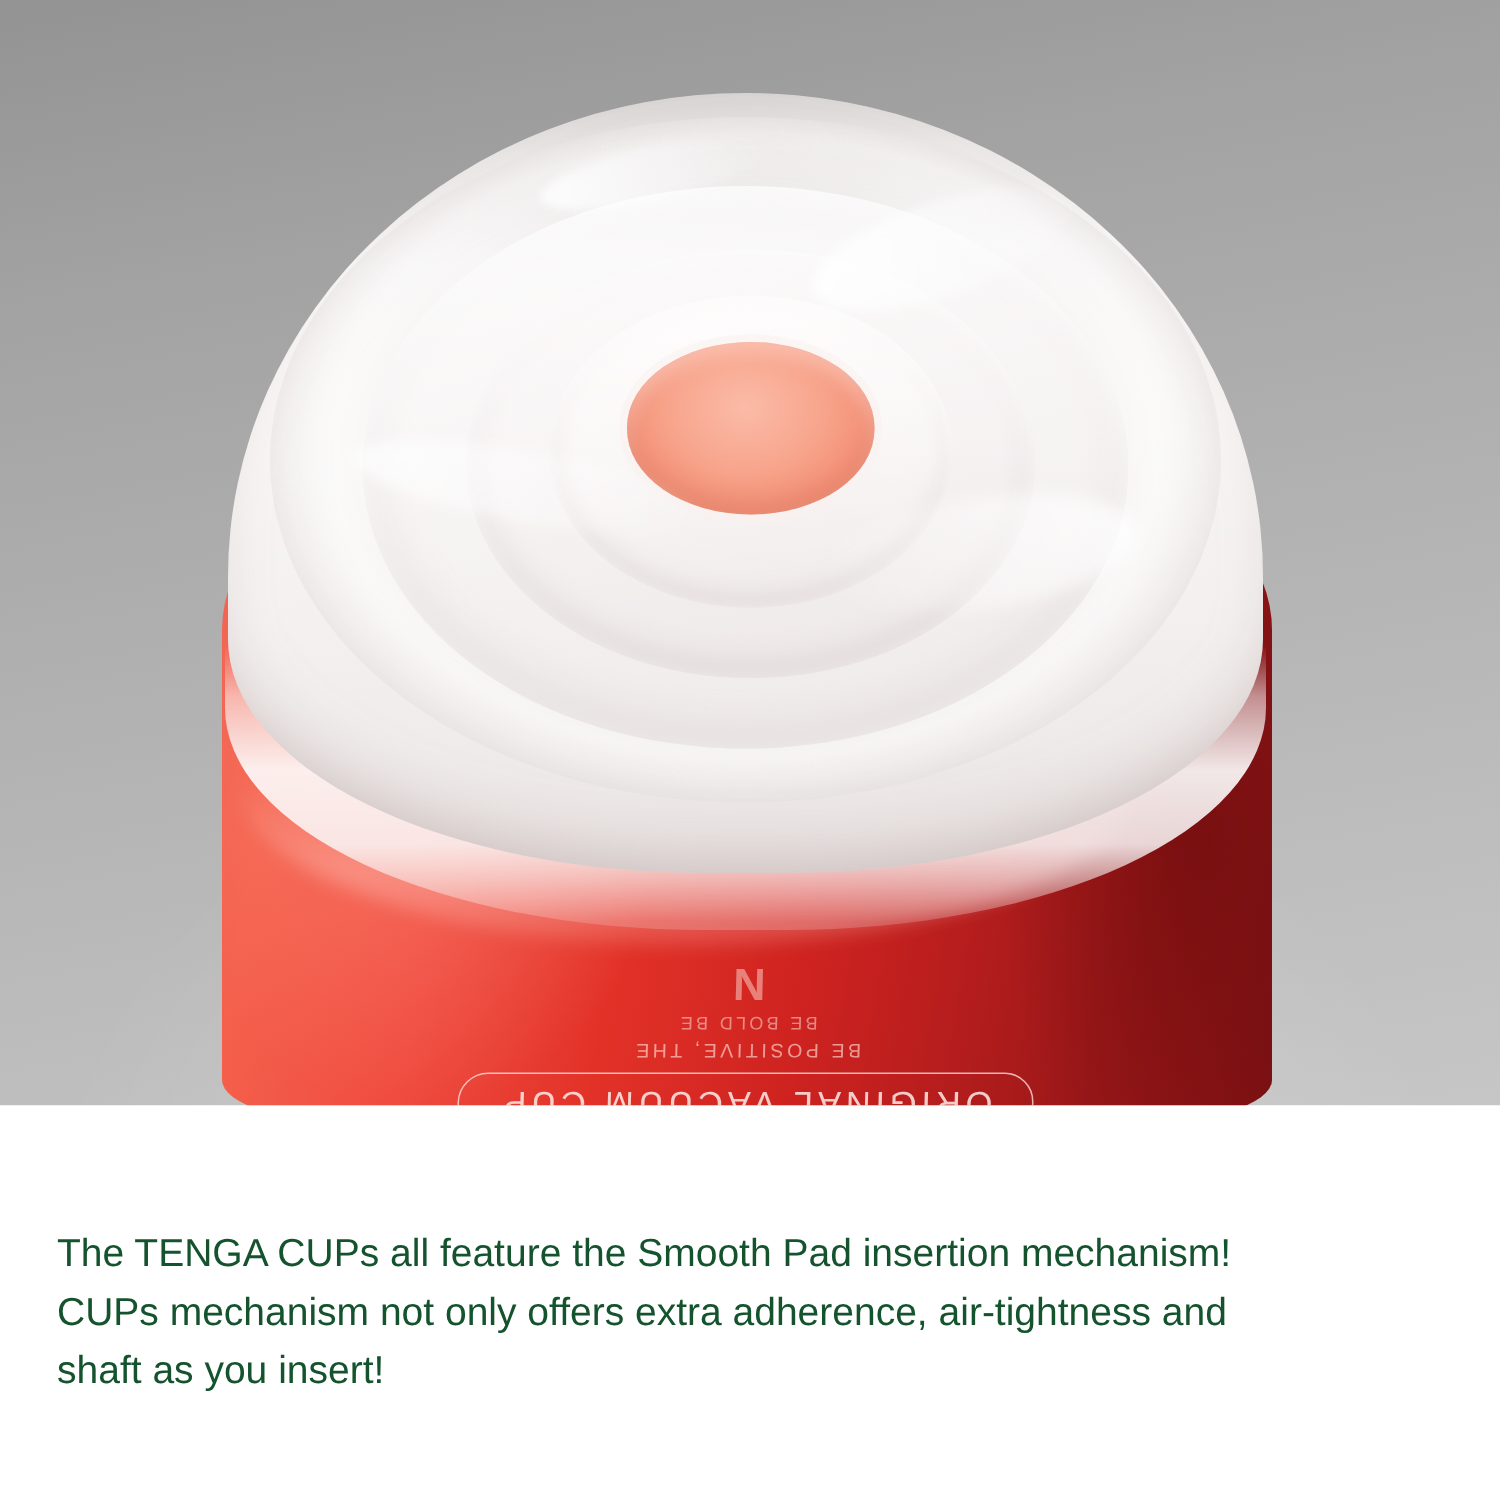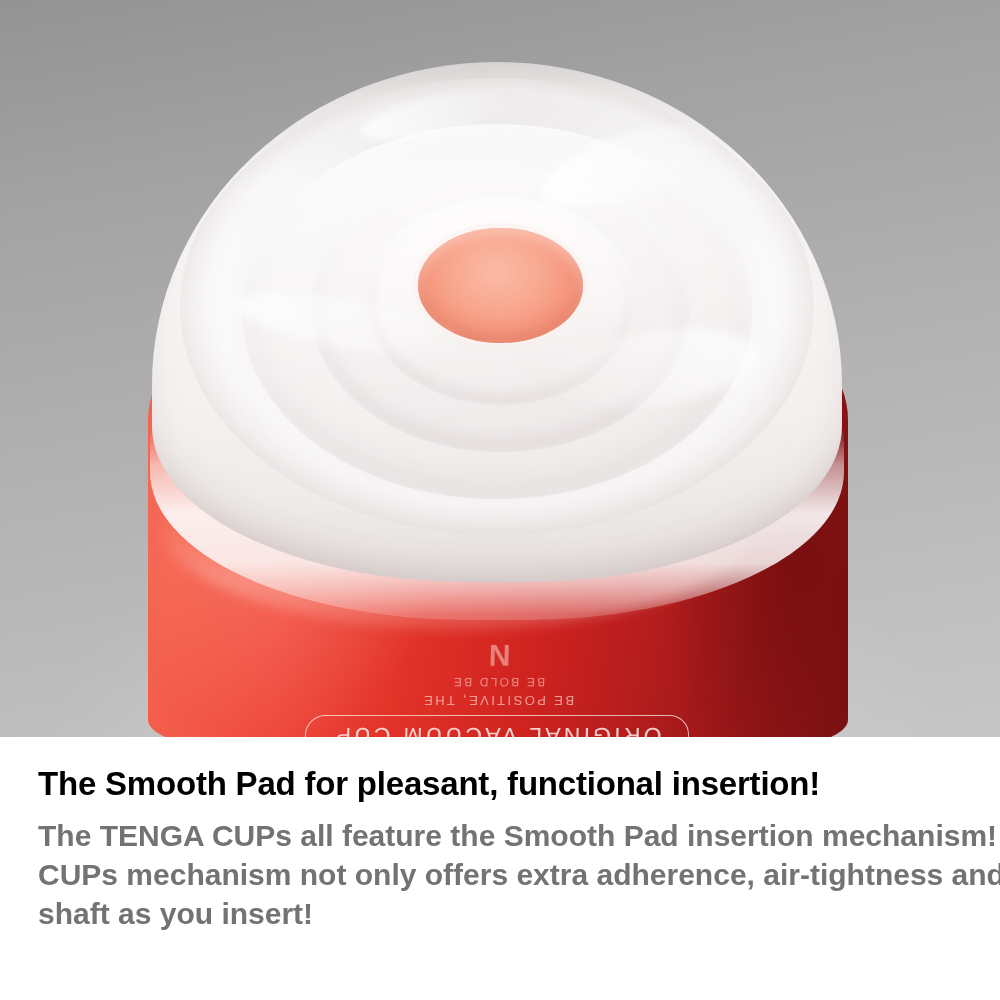--- a/index.html
+++ b/index.html
@@ -251,24 +251,24 @@
     font-weight: 700;
     color: #000000;
     letter-spacing: -0.2px;
     white-space: nowrap;
   }
   .body-copy {
     position: absolute;
     left: 38px;
     top: 79px;
     width: 930px;
-    font-size: 30px;
+    font-size: 26px;
     line-height: 39px;
-    color: #737373;
-    font-weight: 700;
+    color: #14532d;
+    font-weight: 400;
   }
   .body-copy .ln { display: block; white-space: nowrap; }
 </style>
 </head>
 <body>
 
 <div class="page">
 
   <div class="photo">
     <div class="backdrop-light"></div>
@@ -294,21 +294,20 @@
       <div class="ring r4"></div>
       <div class="orifice"></div>
       <div class="gloss g1"></div>
       <div class="gloss g4"></div>
       <div class="gloss g2"></div>
       <div class="gloss g3"></div>
     </div>
   </div>
 
   <div class="text-panel">
-    <h1 class="headline">The Smooth Pad for pleasant, functional insertion!</h1>
 
     <div class="body-copy">
       <span class="ln">The TENGA CUPs all feature the Smooth Pad insertion mechanism!</span>
       <span class="ln">CUPs mechanism not only offers extra adherence, air-tightness and</span>
       <span class="ln">shaft as you insert!</span>
     </div>
   </div>
 
 </div>
 

